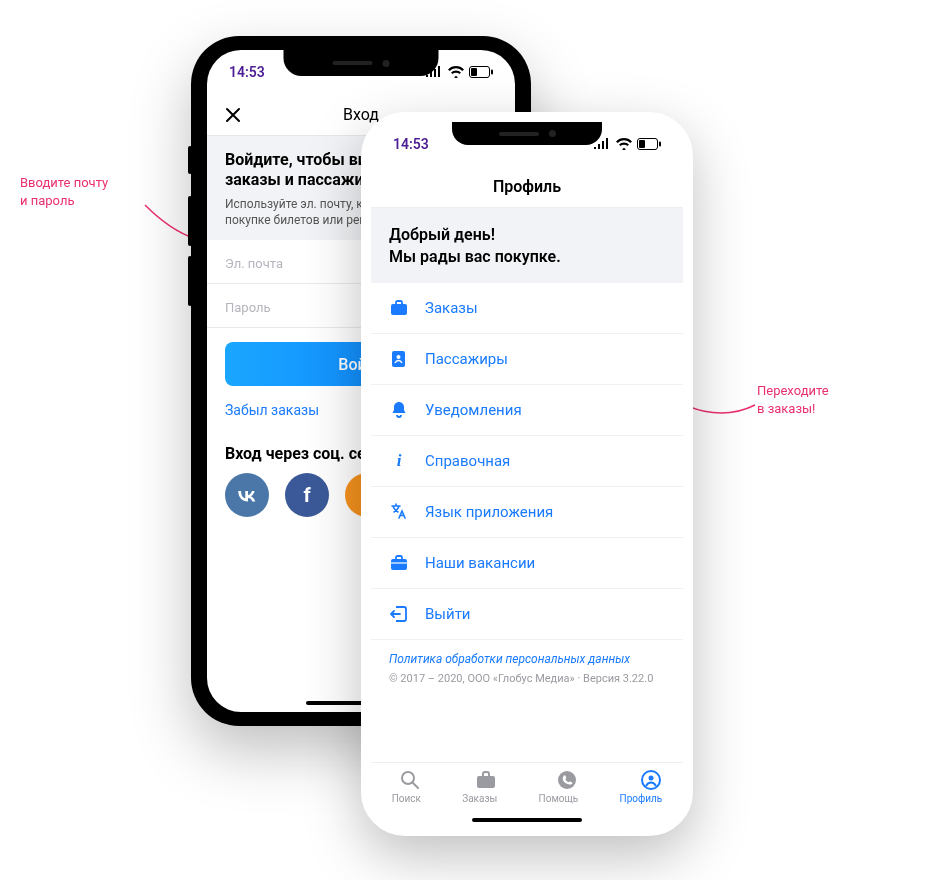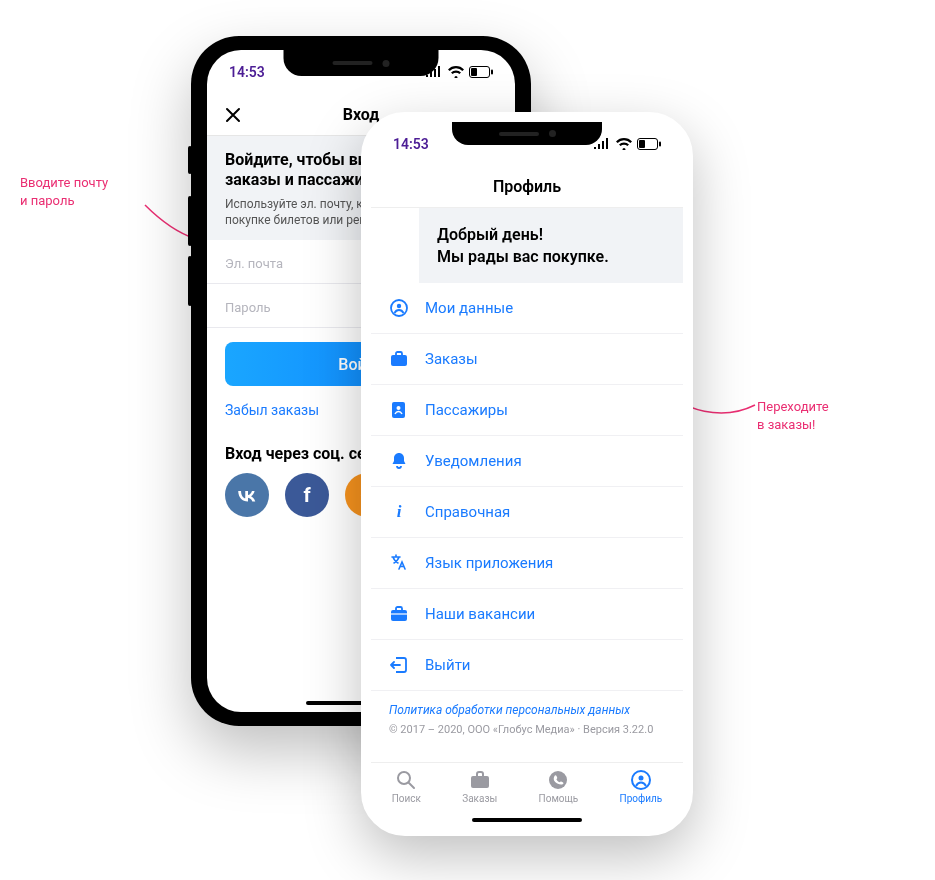--- a/index.html
+++ b/index.html
@@ -7,21 +7,21 @@
     font-family: -apple-system, BlinkMacSystemFont, "Segoe UI", Roboto, Arial, sans-serif;
     width: 935px; height: 880px;
     position: relative;
     background: #fff;
   }
   .stage { position: relative; width: 935px; height: 880px; }
 
   
   .annot { position: absolute; color: #ea2e72; font-size: 13px; line-height: 1.4; }
   .annot-left { left: 20px; top: 174px; }
-  .annot-right { left: 757px; top: 398px; }
+  .annot-right { left: 757px; top: 382px; }
 
   
   .arrow-left { position:absolute; left:140px; top:200px; width:120px; height:60px; }
   .arrow-right { position:absolute; left:640px; top:365px; width:120px; height:65px; }
 
   
   .phone {
     position: absolute;
     border-radius: 48px;
     background: #000;
@@ -54,21 +54,21 @@
   .phone1 { left: 191px; top: 36px; width: 340px; height: 690px; }
   .phone1 .screen { left: 16px; top: 14px; right:16px; bottom:14px; border-radius: 34px; }
   .phone1 .notch { width: 155px; height: 26px; }
   .phone1 .side-btn.b1 { left:-3px; top:110px; width:4px; height:28px; }
   .phone1 .side-btn.b2 { left:-3px; top:160px; width:4px; height:50px; }
   .phone1 .side-btn.b3 { left:-3px; top:220px; width:4px; height:50px; }
   .phone1 .side-btn.b4 { right:-3px; top:170px; width:4px; height:70px; }
 
   .navbar1 { height: 42px; display:flex; align-items:center; justify-content:center; position:relative; border-bottom:1px solid #e6e6e6;}
   .navbar1 .close { position:absolute; left:18px; font-size:20px; }
-  .navbar1 .title { font-size:16px; font-weight:700; }
+  .navbar1 .title { font-size:16px; font-weight:400; }
 
   .login-head { background:#f1f3f6; padding: 14px 18px 12px; }
   .login-head .big { font-weight:700; font-size:16px; line-height:1.25; }
   .login-head .sub { font-size:12px; color:#555; margin-top:6px; line-height:1.35; }
 
   .field {
     border-bottom: 1px solid #e9e9ee; padding: 16px 18px 12px; font-size:13px; color:#b5b5bd;
   }
 
   .btn-primary {
@@ -96,37 +96,37 @@
   .phone2 {
     position:absolute; left: 361px; top: 112px; width: 332px; height: 724px;
     border-radius: 44px; background:#fff;
     box-shadow: 0 20px 55px rgba(0,0,0,0.25);
     overflow:hidden; border:10px solid #fff;
   }
   .phone2 .notch2 { position:absolute; top:0; left:50%; transform:translateX(-50%); width:150px; height:23px;
     background:#000; border-radius:0 0 16px 16px; display:flex; align-items:center; justify-content:center;}
   .navbar2 { height:42px; display:flex; align-items:center; justify-content:center; font-weight:600; font-size:16px; border-bottom:1px solid #eee; }
 
-  .hello { background:#f1f3f6; padding: 16px 18px; font-size:16px; font-weight:600; line-height:1.35;margin-left:48px; }
+  .hello { background:#f1f3f6; padding: 16px 18px; font-size:16px; font-weight:600; line-height:1.35; }
 
   .menu { }
   .menu-item {
     display:flex; align-items:center; gap:16px;
     padding: 15px 18px;
     border-bottom:1px solid #f0f0f3;
     color:#1a7bff; font-size:15px;
   }
   .menu-item .icn { width:20px; height:20px; flex:0 0 20px; display:flex; align-items:center; justify-content:center; color:#1a7bff;}
 
   .footer-links { padding: 12px 18px 4px; font-size:12px; color:#1a7bff;font-style:italic; }
   .footer-copy { padding: 2px 18px 8px; font-size:11px; color:#9a9aa1; }
 
   .tabbar { position:absolute; bottom:0; left:0; right:0; height:64px; border-top:1px solid #eee;
     display:flex; justify-content:space-around; align-items:flex-start; padding-top:6px; background:#fff;}
-  .tabbar .tab { display:flex; flex-direction:column; align-items:center; gap:2px; font-size:10px; color:#9a9aa1; }
+  .tabbar .tab { display:flex; flex-direction:column; align-items:flex-end; gap:2px; font-size:10px; color:#9a9aa1; }
   .tabbar .tab.active { color:#1a7bff; }
   .tabbar .tab .ti { width:22px; height:22px; display:flex; align-items:center; justify-content:center;}
   .home-ind2 { position:absolute; bottom:4px; left:50%; transform:translateX(-50%);
     width:110px; height:4px; background:#000; border-radius:3px; }
 
   svg { display:block; }
 </style>
 </head>
 <body>
 
@@ -250,30 +250,20 @@
     </div>
 
     <div class="hello">
       <div>Добрый день!</div>
       <div>Мы рады вас покупке.</div>
     </div>
 
     <div class="menu">
       <div class="menu-item">
         <span class="icn">
-          <svg width="18" height="18" viewBox="0 0 18 18">
-              <circle cx="9" cy="9" r="8" fill="none" stroke="#1a7bff" stroke-width="1.8"></circle>
-              <circle cx="9" cy="7" r="2.2" fill="#1a7bff"></circle>
-              <path d="M4.5 14c1-2 3-3 4.5-3s3.5 1 4.5 3" stroke="#1a7bff" stroke-width="1.8" fill="none"></path>
-            </svg>
-        </span>
-        <span>Мои данные</span>
-      </div>
-      <div class="menu-item">
-        <span class="icn">
           <svg width="18" height="16" viewBox="0 0 18 16">
               <rect x="1" y="4" width="16" height="11" rx="2" fill="#1a7bff"></rect>
               <path d="M6 4V2.5C6 1.7 6.7 1 7.5 1h3C11.3 1 12 1.7 12 2.5V4" stroke="#1a7bff" stroke-width="1.8" fill="none"></path>
             </svg>
         </span>
         <span>Заказы</span>
       </div>
       <div class="menu-item">
         <span class="icn">
           <svg width="16" height="18" viewBox="0 0 16 18">

